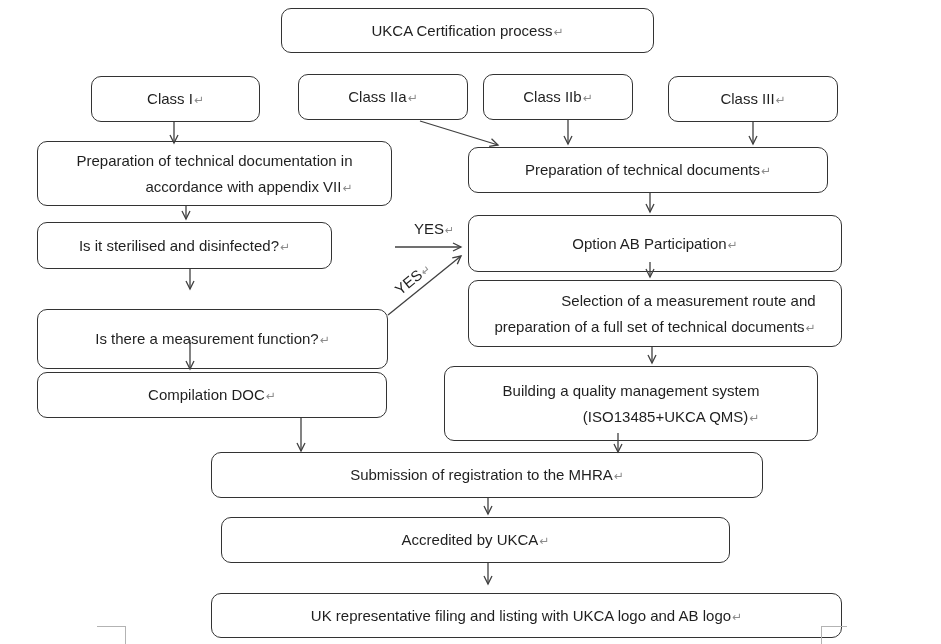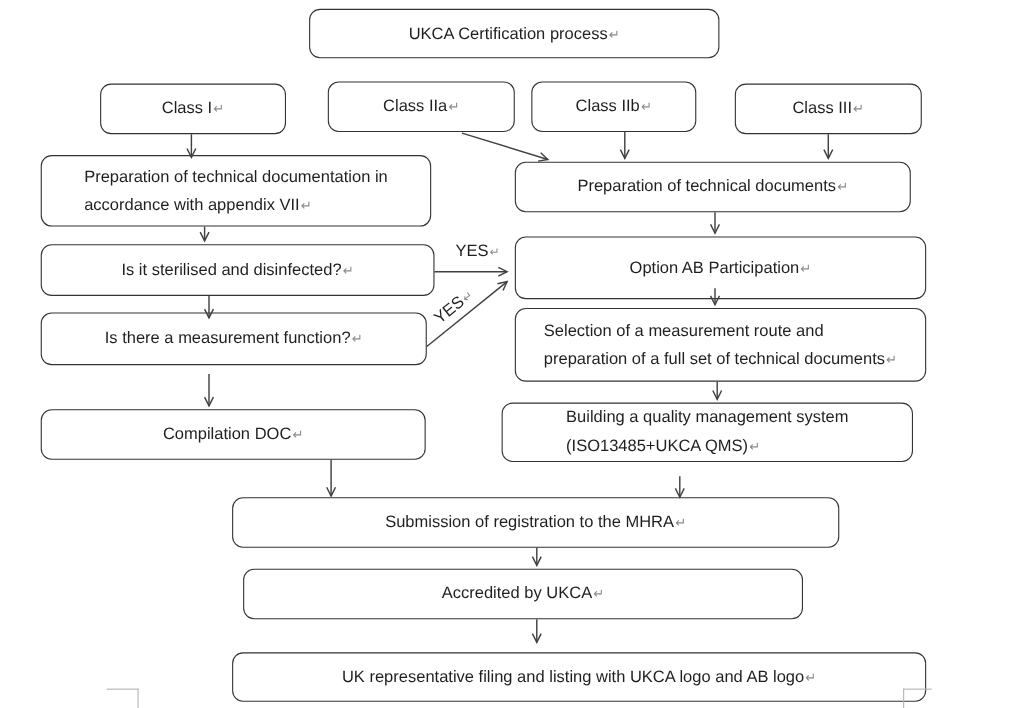--- a/index.html
+++ b/index.html
@@ -6,21 +6,21 @@
   body{
     width:941px;height:644px;position:relative;overflow:hidden;
     background:#ffffff;
     font-family:"Liberation Sans","DejaVu Sans",sans-serif;
     font-size:15px;color:#1f1f1f;
   }
   .node{
     position:absolute;box-sizing:border-box;
     border:1.6px solid #333333;border-radius:10px;background:#ffffff;
     display:flex;align-items:center;justify-content:center;
-    text-align:left;padding:2px 10px;
+    text-align:right;padding:2px 10px;
   }
   .txt{white-space:pre-line;line-height:1.72;}
   .ret{color:#8c8c8c;font-size:12px;padding-left:1px;}
   .edge-label{position:absolute;line-height:18px;}
   .edge-label .ret{font-size:11px;}
   #yes-diagonal{transform:rotate(-39deg);transform-origin:center center;}
   svg.connectors{position:absolute;left:0;top:0;pointer-events:none;}
   .crop-corner{position:absolute;box-sizing:border-box;}
   #crop-left{left:97px;top:626px;width:29px;height:18px;
     border-top:1px solid #b3b3b3;border-right:1px solid #b3b3b3;}
@@ -48,46 +48,46 @@
 
 <div class="node" style="left:668px;top:76px;width:170px;height:46px">
   <div class="txt"><span>Class III</span><span class="ret">↵</span></div>
 </div>
 
 <div class="node" style="left:37px;top:141px;width:355px;height:65px">
   <div class="txt"><span>Preparation of technical documentation in
 accordance with appendix VII</span><span class="ret">↵</span></div>
 </div>
 
-<div class="node" style="left:37px;top:222px;width:358px;height:47px">
+<div class="node" style="left:37px;top:222px;width:295px;height:47px">
   <div class="txt"><span>Is it sterilised and disinfected?</span><span class="ret">↵</span></div>
 </div>
 
-<div class="node" style="left:37px;top:284px;width:351px;height:48px">
+<div class="node" style="left:37px;top:309px;width:351px;height:60px">
   <div class="txt"><span>Is there a measurement function?</span><span class="ret">↵</span></div>
 </div>
 
 <div class="node" style="left:37px;top:372px;width:350px;height:46px">
   <div class="txt"><span>Compilation DOC</span><span class="ret">↵</span></div>
 </div>
 
 <div class="node" style="left:468px;top:147px;width:360px;height:46px">
   <div class="txt"><span>Preparation of technical documents</span><span class="ret">↵</span></div>
 </div>
 
 <div class="node" style="left:468px;top:215px;width:374px;height:57px">
   <div class="txt"><span>Option AB Participation</span><span class="ret">↵</span></div>
 </div>
 
 <div class="node" style="left:468px;top:280px;width:374px;height:67px">
   <div class="txt"><span>Selection of a measurement route and
 preparation of a full set of technical documents</span><span class="ret">↵</span></div>
 </div>
 
-<div class="node" style="left:456px;top:366px;width:374px;height:54px">
+<div class="node" style="left:444px;top:366px;width:374px;height:75px">
   <div class="txt"><span>Building a quality management system
 (ISO13485+UKCA QMS)</span><span class="ret">↵</span></div>
 </div>
 
 <div class="node" style="left:211px;top:452px;width:552px;height:46px">
   <div class="txt"><span>Submission of registration to the MHRA</span><span class="ret">↵</span></div>
 </div>
 
 <div class="node" style="left:221px;top:517px;width:509px;height:46px">
   <div class="txt"><span>Accredited by UKCA</span><span class="ret">↵</span></div>

